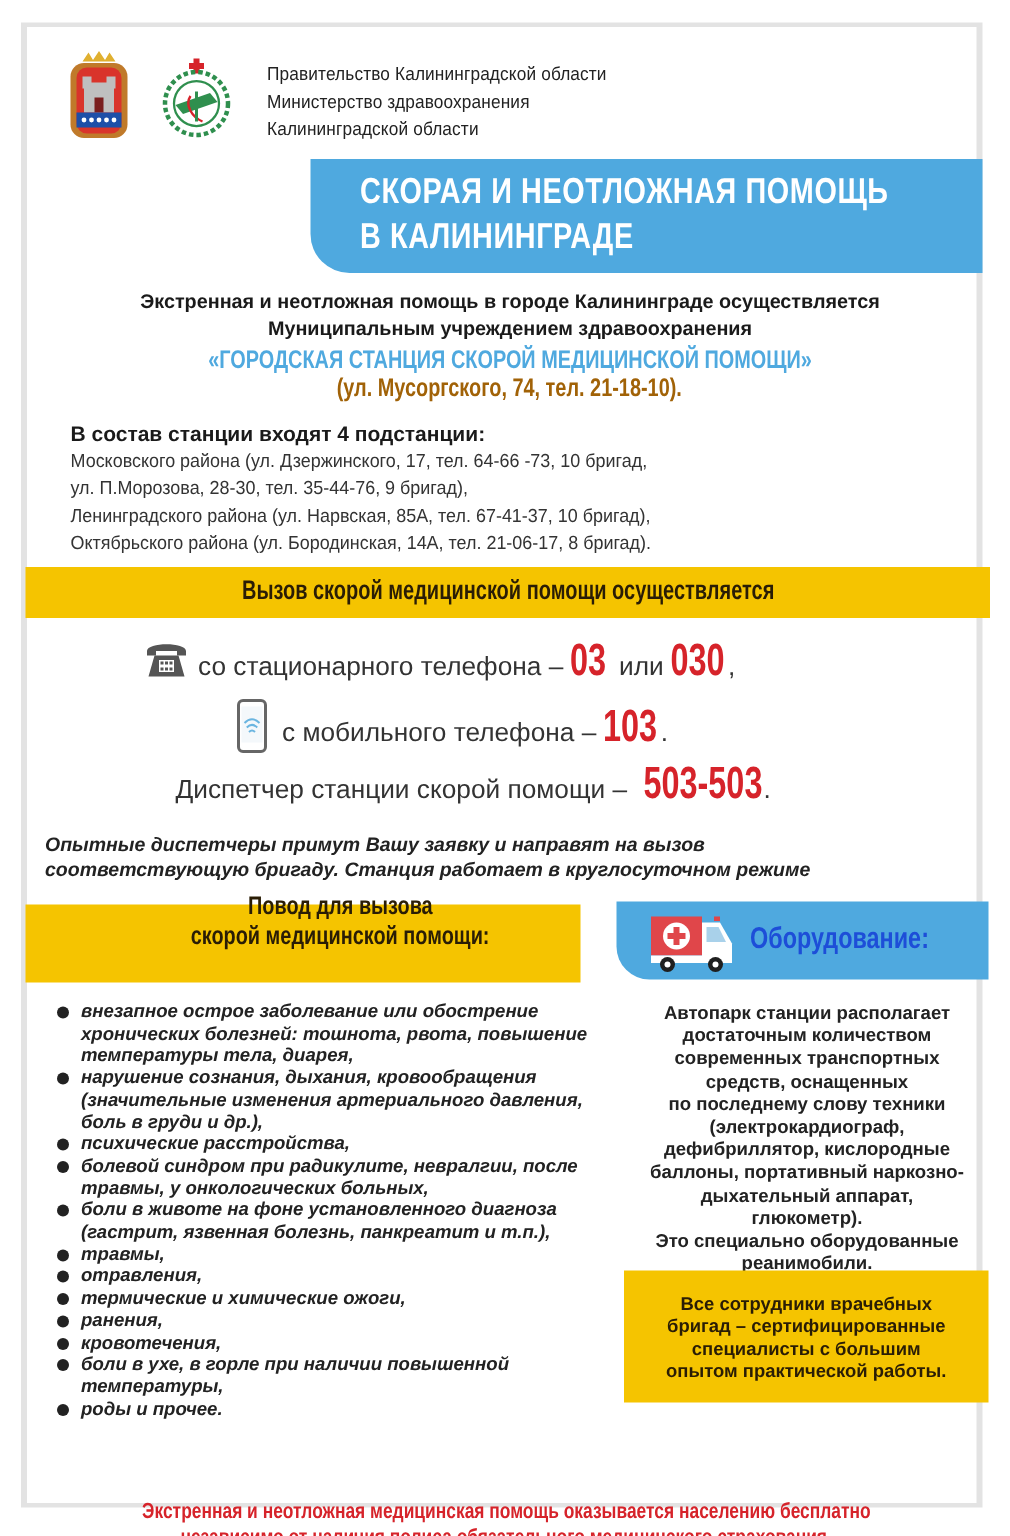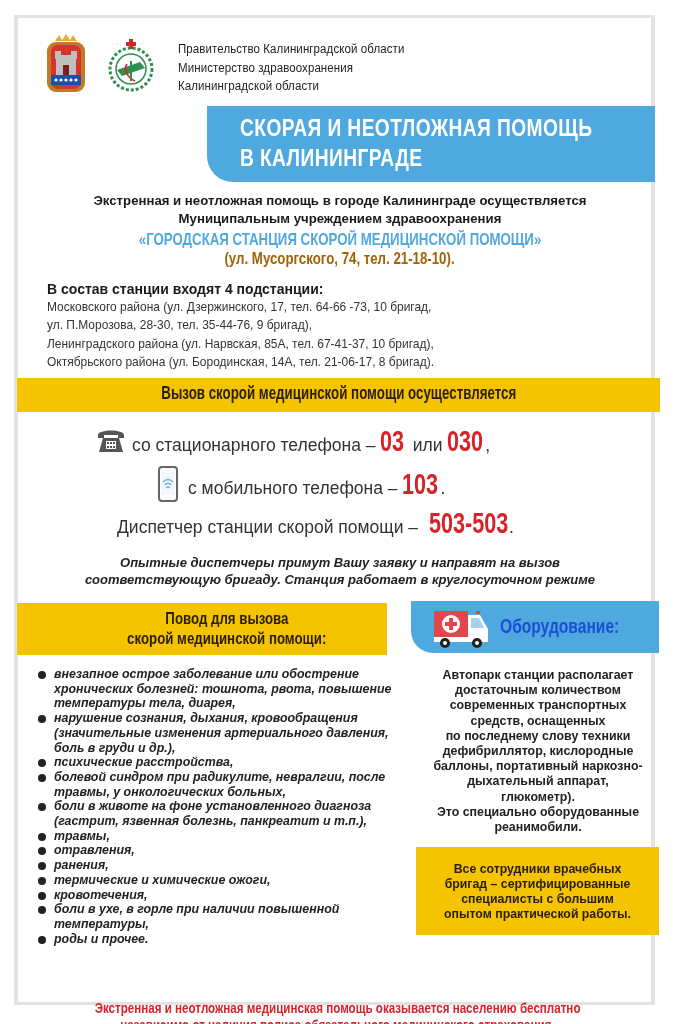--- a/index.html
+++ b/index.html
@@ -49,24 +49,24 @@
   }
   .call-band-text { left: 17px; width: 643px; top: 383px; text-align: center; font-size: 18px; font-weight: bold; color: #2a1d05; }
   .call-band-text span { display: inline-block; transform: scaleX(0.74); }
 
   .line { white-space: nowrap; color: #333; font-size: 17.5px; }
   .num { color: #d6232a; font-weight: bold; display: inline-block; transform: scaleX(0.72); transform-origin: left bottom; }
   .row-1 { left: 96px; top: 424px; height: 40px; }
   .row-2 { left: 158px; top: 466px; height: 40px; }
   .row-3 { left: 117px; top: 506px; height: 40px; text-align: center; }
 
-  .note { left: 30px; width: 620px; top: 554px; text-align: center; font-size: 13px; line-height: 17px; font-style: italic; font-weight: bold; color: #222; }
+  .note { left: 30px; width: 620px; top: 554px; font-size: 13px; line-height: 17px; font-style: italic; font-weight: bold; color: #222; }
 
   .povod-band { left: 17px; top: 603px; width: 370px; height: 52px; background: #f5c400; }
-  .povod-text { left: 17px; width: 419px; top: 609px; text-align: center; font-size: 17px; line-height: 20px; font-weight: bold; color: #2a1d05; }
+  .povod-text { left: 17px; width: 419px; top: 594px; text-align: center; font-size: 17px; line-height: 20px; font-weight: bold; color: #2a1d05; }
   .povod-text div span { display: inline-block; transform: scaleX(0.78); }
 
   .reasons { left: 34px; top: 667px; width: 370px; font-size: 12.4px; line-height: 14.7px; font-weight: bold; color: #222; }
   .reasons ul { margin: 0; padding: 0; list-style: none; }
   .reasons li { position: relative; padding-left: 20px; font-style: italic; }
   .reasons li .bul { position: absolute; left: 4px; top: 4px; width: 8px; height: 8px; border-radius: 50%; background: #222; }
 
   .equip-head { left: 411px; top: 601px; width: 248px; height: 52px; background: #4fa9df; border-bottom-left-radius: 22px; }
   .equip-title { left: 500px; top: 615px; color: #1d4ed8; font-size: 20px; font-weight: bold; }
   .equip-title span { display: inline-block; transform: scaleX(0.78); transform-origin: left; }
@@ -187,22 +187,22 @@
 
 <div class="abs reasons">
   <ul>
     <li><span class="bul"></span><span>внезапное острое заболевание или обострение хронических болезней: тошнота, рвота, повышение температуры тела, диарея,</span></li>
     <li><span class="bul"></span><span>нарушение сознания, дыхания, кровообращения (значительные изменения артериального давления, боль в груди и др.),</span></li>
     <li><span class="bul"></span><span>психические расстройства,</span></li>
     <li><span class="bul"></span><span>болевой синдром при радикулите, невралгии, после травмы, у онкологических больных,</span></li>
     <li><span class="bul"></span><span>боли в животе на фоне установленного диагноза (гастрит, язвенная болезнь, панкреатит и т.п.),</span></li>
     <li><span class="bul"></span><span>травмы,</span></li>
     <li><span class="bul"></span><span>отравления,</span></li>
+    <li><span class="bul"></span><span>термические и химические ожоги,</span></li>
     <li><span class="bul"></span><span>ранения,</span></li>
-    <li><span class="bul"></span><span>термические и химические ожоги,</span></li>
     <li><span class="bul"></span><span>кровотечения,</span></li>
     <li><span class="bul"></span><span>боли в ухе, в горле при наличии повышенной температуры,</span></li>
     <li><span class="bul"></span><span>роды и прочее.</span></li>
   </ul>
 </div>
 
 <div class="abs equip-head"></div>
 <svg class="abs ambulance" viewBox="0 0 58 42">
   <rect x="2" y="4" width="34" height="26" fill="#e0464a"></rect>
   <circle cx="19" cy="17" r="9" fill="#fff"></circle>
@@ -218,20 +218,21 @@
     <circle cx="45" cy="36" r="2" fill="#fff"></circle>
 </svg>
 <div class="abs equip-title"><span>Оборудование:</span></div>
 
 <div class="abs equip-body">
   <div>Автопарк станции располагает</div>
   <div>достаточным количеством</div>
   <div>современных транспортных</div>
   <div>средств, оснащенных</div>
   <div>по последнему слову техники</div>
+  <div>(электрокардиограф,</div>
   <div>дефибриллятор, кислородные</div>
   <div>баллоны, портативный наркозно-</div>
   <div>дыхательный аппарат,</div>
   <div>глюкометр).</div>
   <div>Это специально оборудованные</div>
   <div>реанимобили.</div>
 </div>
 
 <div class="abs staff-box"></div>
 <div class="abs staff-text">

